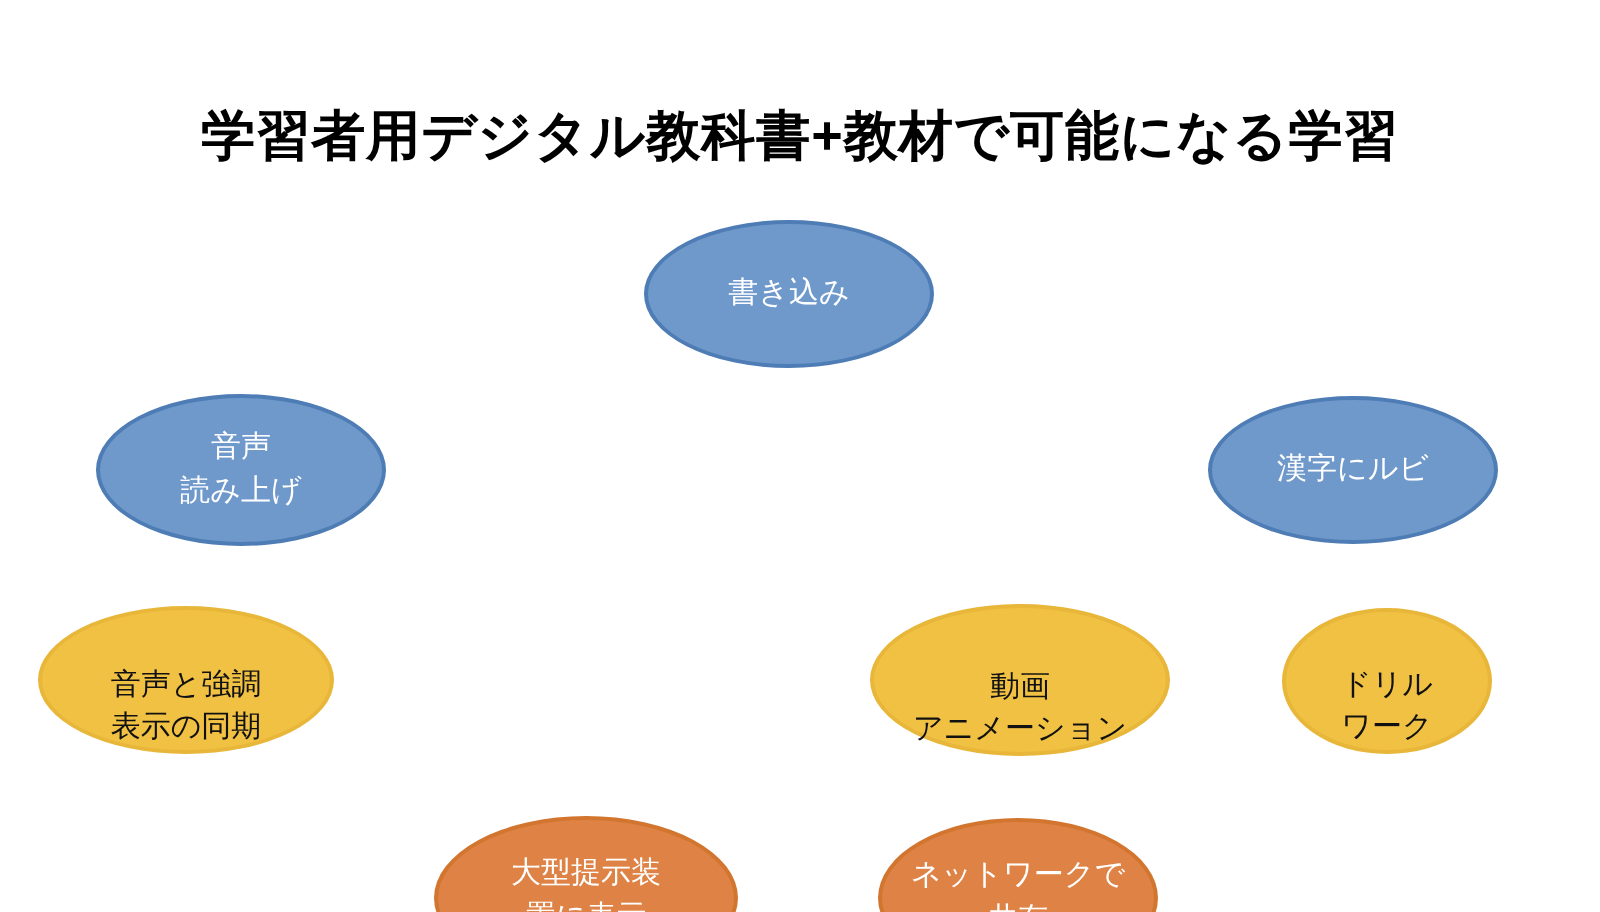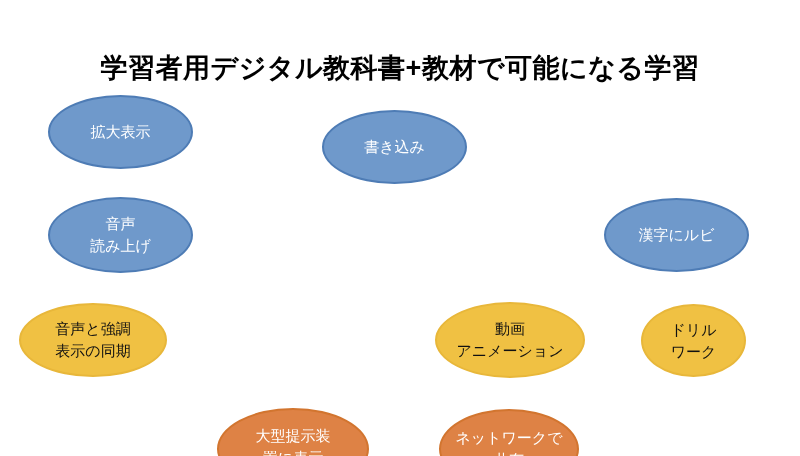--- a/index.html
+++ b/index.html
@@ -42,20 +42,21 @@
   }
   .bubble.blue {
     background: var(--blue-fill, #6F99CB);
     border: 2px solid var(--blue-border, #4E7CB5);
     color: var(--text-on-blue, #fff);
   }
   .bubble.yellow {
     background: var(--yellow-fill, #F0C143);
     border: 2px solid var(--yellow-border, #E8B73A);
     color: var(--text-on-yellow, #111);
+    align-items: flex-end;
   }
   .bubble.orange {
     background: var(--orange-fill, #DE8245);
     border: 2px solid var(--orange-border, #D2752F);
     color: var(--text-on-orange, #fff);
   }
   .e1  { left: 48px;  top: 53px;  width: 145px; height: 74px; }
   .e2  { left: 322px; top: 68px;  width: 145px; height: 74px; }
   .e3  { left: 602px; top: 52px;  width: 148px; height: 76px; }
   .e4  { left: 48px;  top: 155px; width: 145px; height: 76px; }
@@ -67,23 +68,20 @@
   .e10 { left: 641px; top: 262px; width: 105px; height: 73px; }
   .e11 { left: 217px; top: 366px; width: 152px; height: 82px; font-family: Liberation Mono, monospace; }
   .e12 { left: 439px; top: 367px; width: 140px; height: 80px; align-items: center; }
 </style>
 </head>
 <body>
 
 <div class="canvas">
   <div class="diagram-title">学習者用デジタル教科書+教材で可能になる学習</div>
 
-  <div class="bubble blue e1">
-    <span class="label">拡大表示</span>
-  </div>
   <div class="bubble blue e2">
     <span class="label">書き込み</span>
   </div>
   <div class="bubble blue e4">
     <span class="label">音声
 読み上げ</span>
   </div>
   <div class="bubble blue e6">
     <span class="label">漢字にルビ</span>
   </div>

